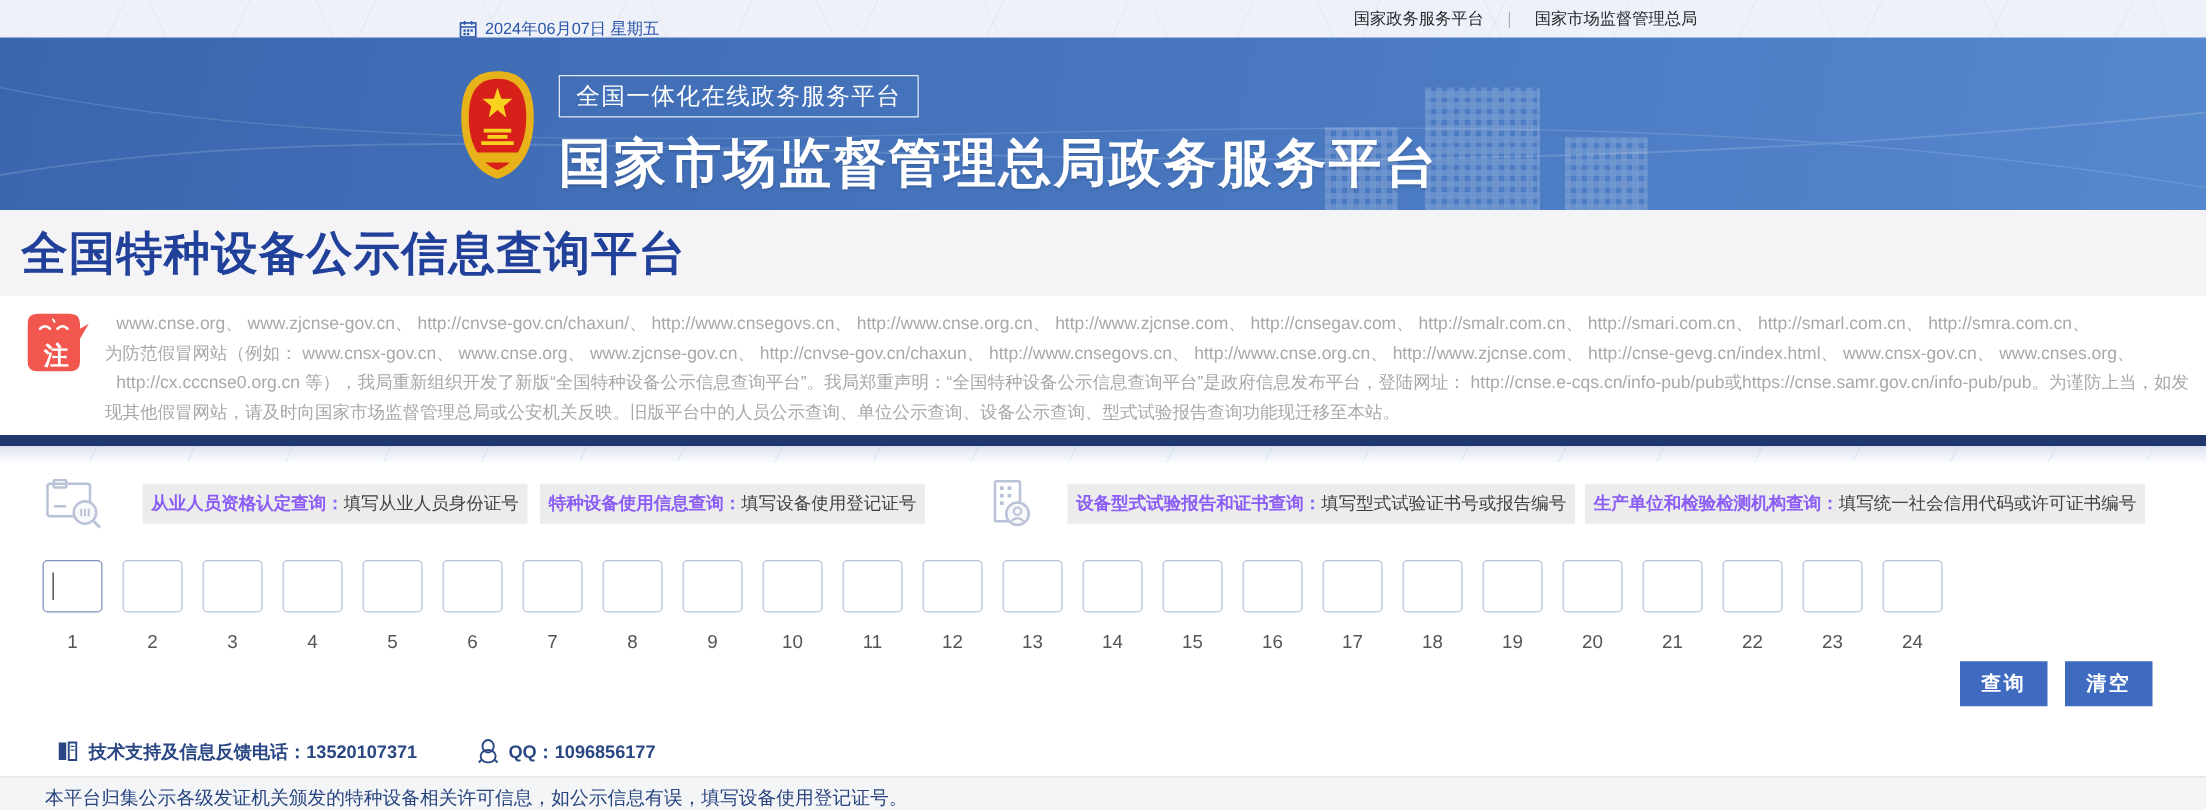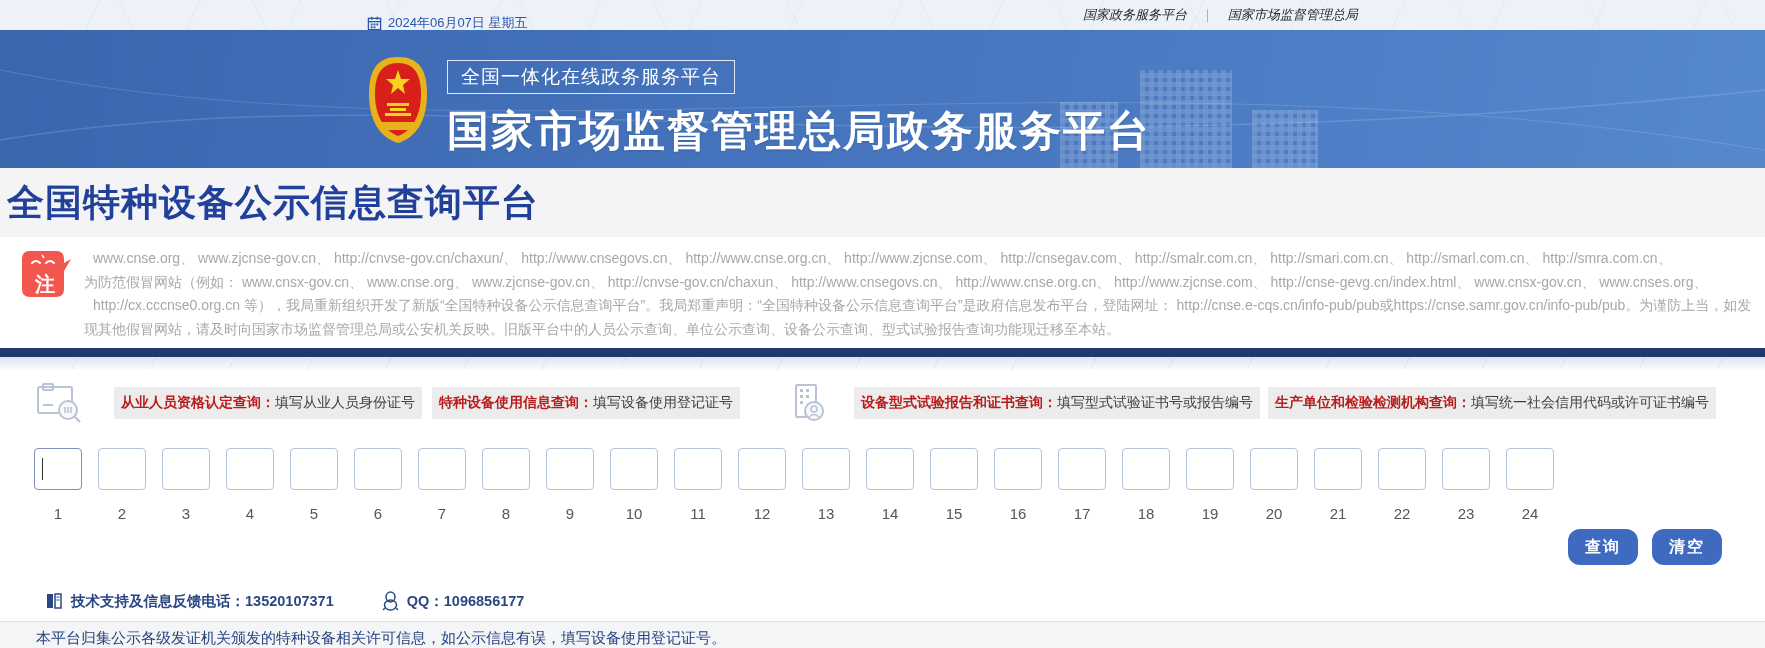--- a/index.html
+++ b/index.html
@@ -10,41 +10,41 @@
   .topbar { position:relative; height:30px; background:#eef1f8;
     background-image:
       repeating-linear-gradient(115deg, transparent 0 90px, rgba(90,120,190,.07) 90px 91px),
       repeating-linear-gradient(65deg, transparent 0 120px, rgba(90,120,190,.06) 120px 121px);
     font-size:13px; }
   .topbar-date { position:absolute; left:367px; top:0; height:46px; display:flex;
     align-items:center; gap:6px; color:#2a55a8; }
   .topbar-links { position:absolute; left:1083px; top:0; height:30px; display:flex;
     align-items:center; gap:14px; color:#24262b; }
   .topbar-links .sep { color:#9aa3b5; }
-  .toplink { cursor:pointer;font-style:italic; }
+  .toplink { cursor:pointer; }
 
   
   .bluehead { position:relative; height:138px; overflow:hidden;
     background:linear-gradient(100deg,#3a66ae 0%,#4877c0 55%,#5688cd 100%); }
   .bluehead .curve { position:absolute; opacity:.14; }
   .pixelblock { position:absolute; bottom:0; opacity:.22;
     background:
       repeating-linear-gradient(0deg, rgba(255,255,255,.7) 0 5px, transparent 5px 9px),
       repeating-linear-gradient(90deg, rgba(255,255,255,.7) 0 5px, transparent 5px 9px); }
   .emblem { position:absolute; left:367px; top:26px; }
   .head-text { position:absolute; left:447px; top:30px; color:#fff; }
   .head-sub { display:inline-block; border:1px solid rgba(255,255,255,.85);
     padding:3px 13px; font-size:19px; letter-spacing:1px;text-align:center; }
   .head-title { margin-top:9px; font-size:42px; font-weight:bold; letter-spacing:2px;
     text-shadow:0 1px 2px rgba(0,0,0,.15); white-space:nowrap; }
 
   
   .titleband { height:69px; background:#f4f4f6; display:flex; align-items:center; }
   .page-title { font-size:37px; font-weight:bold; color:#21409a; letter-spacing:1px;
-    padding-left:7px; }
+    padding-left:17px; }
 
   
   .notice { position:relative; height:111px; background:#fff; }
   .notice-badge { position:absolute; left:22px; top:12px; }
   .notice-lines { position:absolute; left:84px; right:12px; top:10px;
     color:#a8a8a8; font-size:14px; line-height:23.5px; }
   .notice-lines div { white-space:nowrap; overflow:hidden; }
   .notice-lines div:nth-child(1),
   .notice-lines div:nth-child(3){ padding-left:9px; }
 
@@ -53,40 +53,40 @@
   .divider-glow { height:13px;
     background:
       repeating-linear-gradient(115deg, transparent 0 70px, rgba(90,120,190,.10) 70px 71px),
       linear-gradient(#dde4f0,#fbfcfe); }
 
   
   .queryrow { margin-top:15px; padding-left:35px; display:flex; align-items:center; height:36px; }
   .qicon { flex:0 0 auto; }
   .qbox { background:#ececec; padding:7px 7px; font-size:14px; white-space:nowrap;
     cursor:pointer; }
-  .qbox .qlabel { font-weight:bold; color:#b91c1c; }
+  .qbox .qlabel { font-weight:bold; color:#8b5cf6; }
   .qbox .qhint { color:#3f3f3f; }
   .gap10 { width:10px; } .gap31 { width:31px; } .gap50 { width:50px; } .gap28 { width:28px; } .gap8 { width:8px; }
 
   
   .code-grid { margin-top:27px; padding-left:34px; display:flex; gap:16px; }
   .cell { width:48px; }
   .cell-box { width:48px; height:42px; background:#fff; border:1px solid #b5c2dc;
     border-radius:4px; cursor:text; }
   .cell-box.focused { border-color:#7e90ba; }
   .caret { width:1px; height:22px; background:#333; margin:9px 0 0 7px;
     animation:blink 1.1s steps(1) infinite; }
   @keyframes blink { 50% { opacity:0; } }
   .cell-num { margin-top:15px; text-align:center; font-size:15px; color:#555; }
 
   
   .actionsrow { margin-top:7px; display:flex; justify-content:flex-end; gap:14px;
     padding-right:43px; }
   .btn { width:70px; height:36px; background:#3e6bc0; color:#fff; border:none;
-    border-radius:12px; font-size:16px; font-weight:bold; letter-spacing:2px;
+    border-radius:0; font-size:16px; font-weight:bold; letter-spacing:2px;
     font-family:inherit; cursor:pointer; }
 
   
   .supportrow { margin-top:26px; padding-left:45px; display:flex; align-items:center;
     color:#2a4784; font-size:14.5px; font-weight:bold; }
   .supportrow .sgap { width:8px; } .supportrow .bgap { width:48px; }
   .bottomband { margin-top:10px; border-top:1px solid #e2e2e2; background:#f4f5f7;
     height:34px; display:flex; align-items:center; padding-left:36px;
     color:#27437f; font-size:15px; }
 </style>

